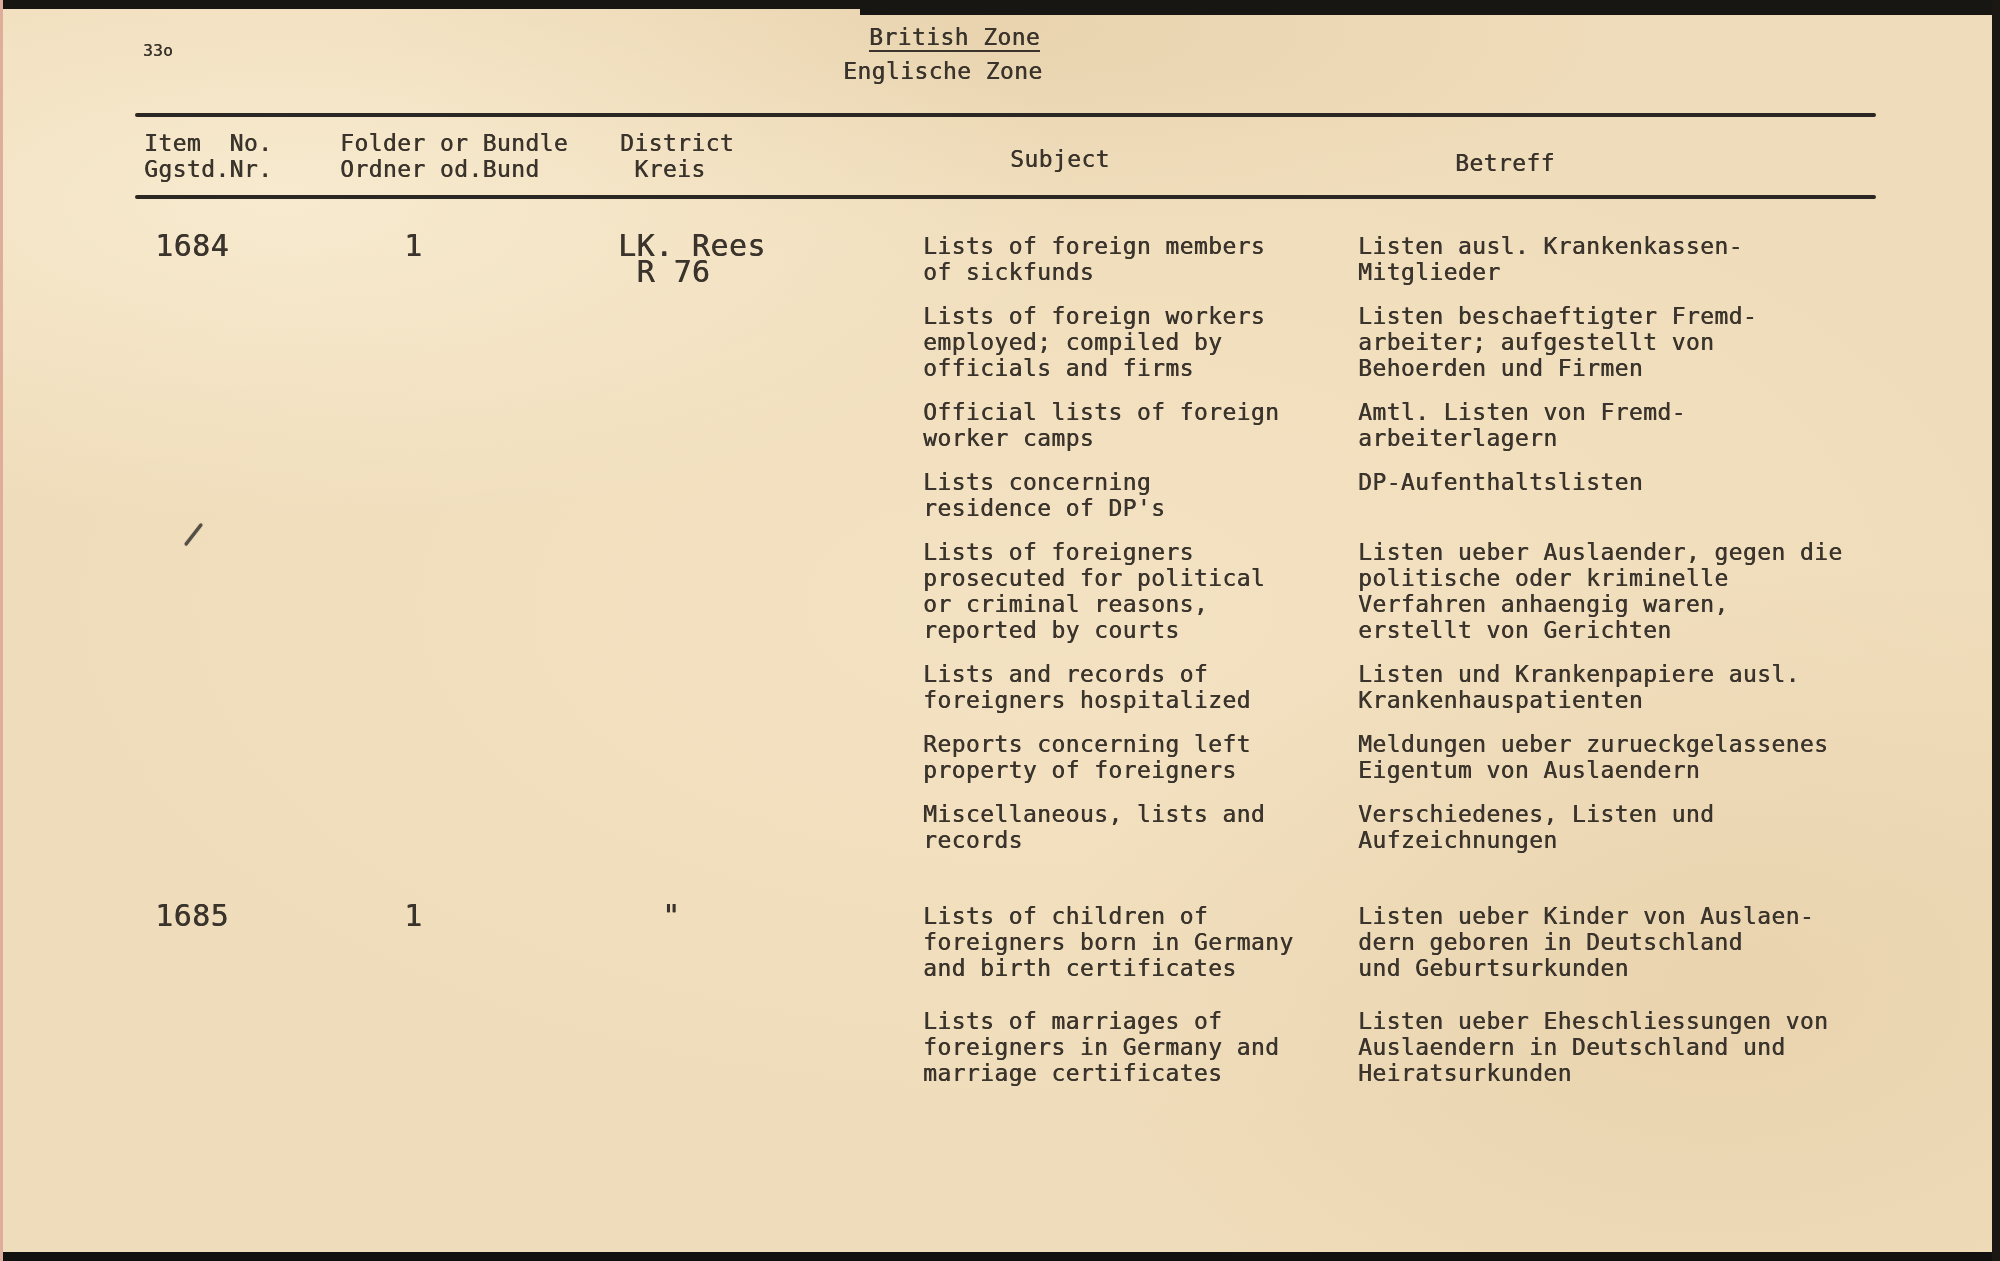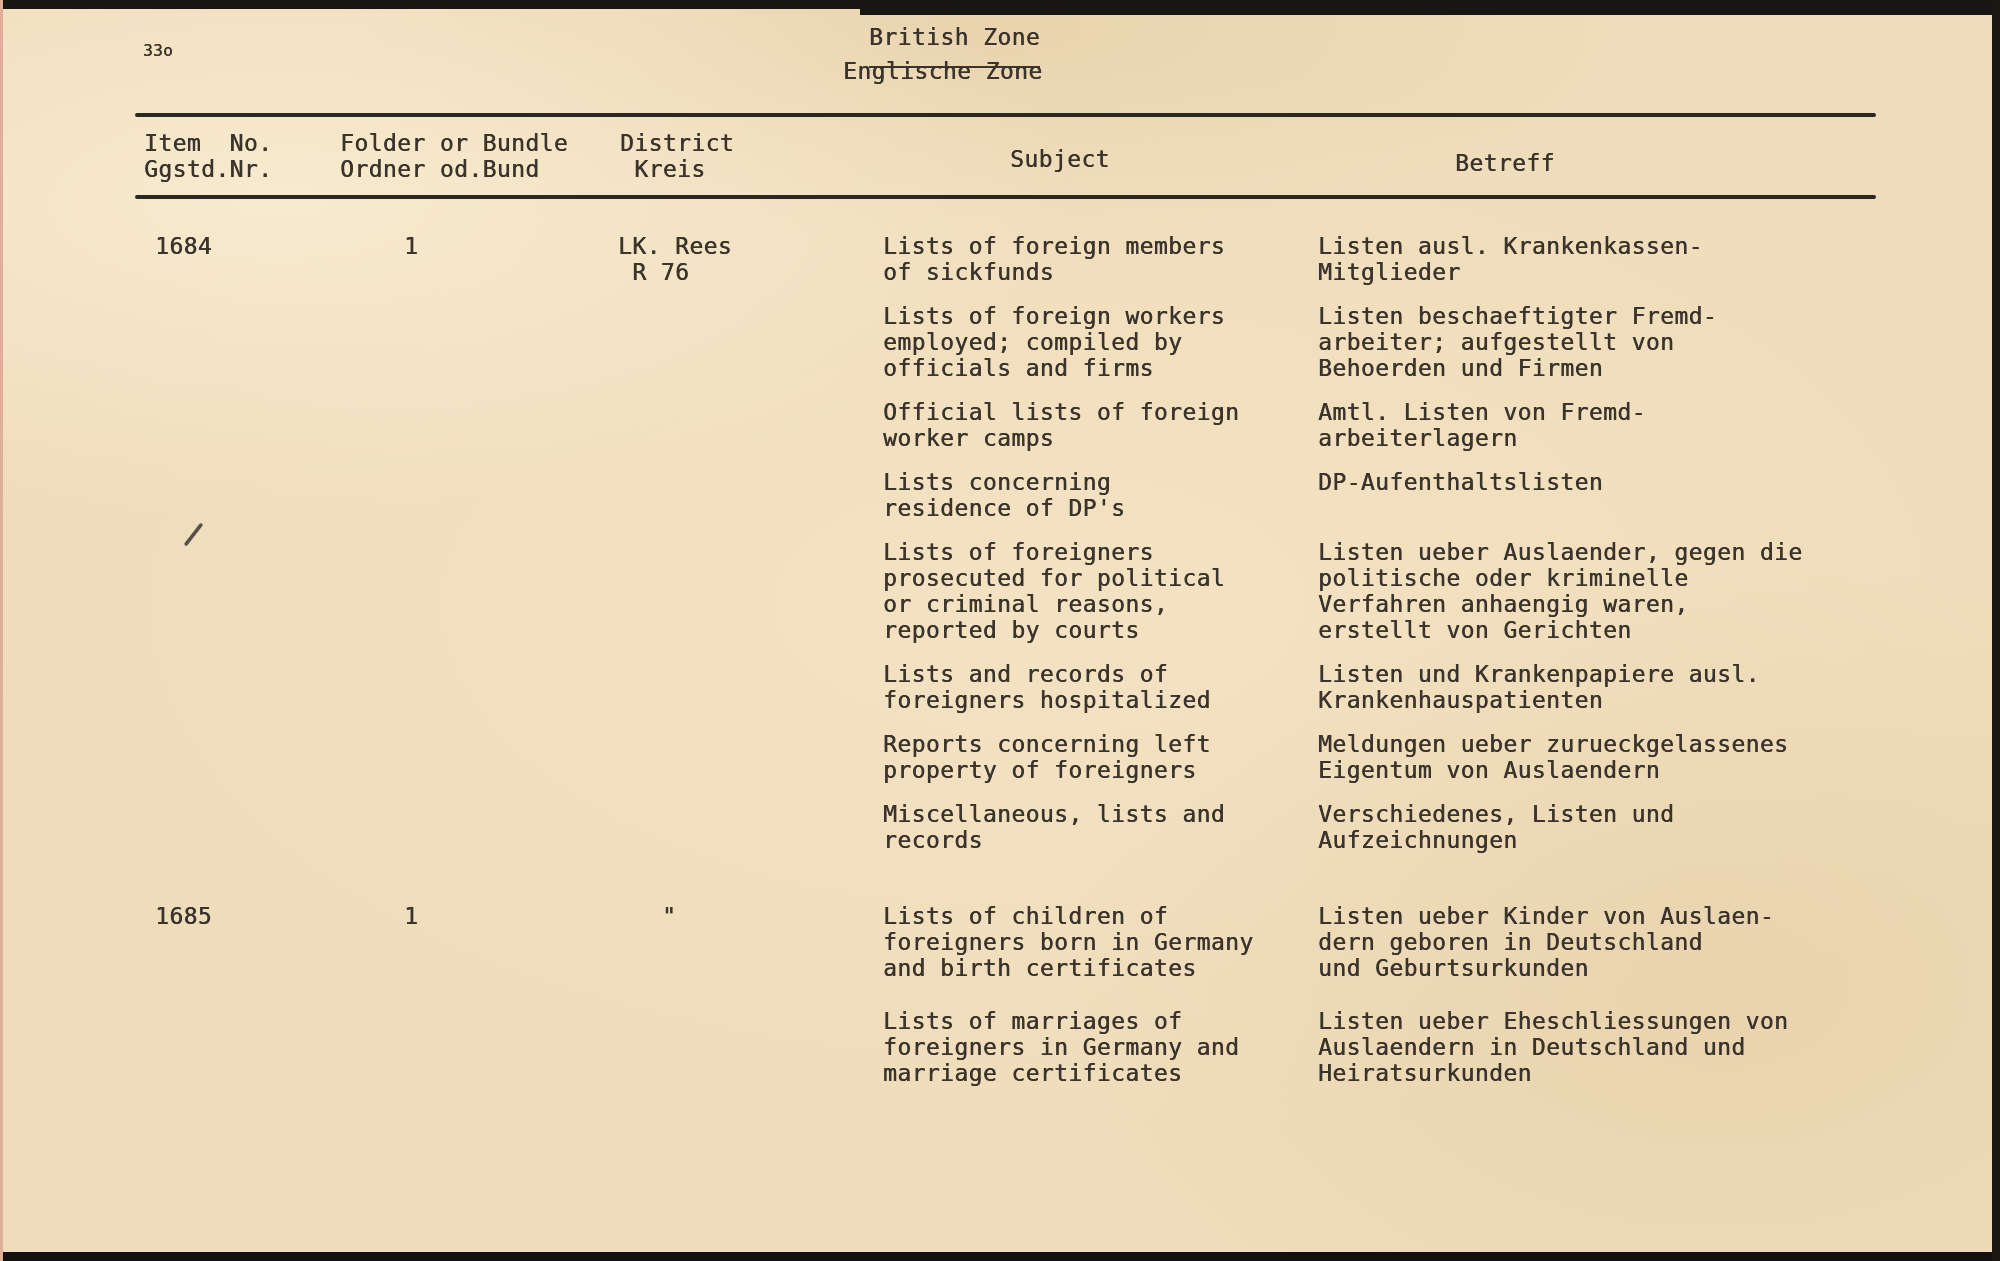--- a/index.html
+++ b/index.html
@@ -28,52 +28,52 @@
     text-shadow: 0.5px 0 0 currentColor;
   }
   
   .scan-top      { position:absolute; top:0; left:0; right:0; height:9px; background:#181612; }
   .scan-top-right{ position:absolute; top:0; left:860px; right:0; height:15px; background:#181612; }
   .scan-bottom   { position:absolute; bottom:0; left:0; right:0; height:9px; background:#121110; }
   .scan-right    { position:absolute; top:0; bottom:0; right:0; width:8px; background:#1b1814; }
   .scan-left     { position:absolute; top:0; bottom:0; left:0; width:3px; background:#dfae9b; }
 
   .page-number { left:143px; top:38px; font-size:16px; }
-  .title-en  { left:869px; top:24px; border-bottom:2px solid #3a342c; padding-bottom:16px; }
+  .title-en  { left:869px; top:24px; border-bottom:2px solid #3a342c; padding-bottom:0; }
   .title-de  { left:843px; top:58px;text-align:right; }
 
   .rule { position:absolute; left:135px; right:124px; height:4px; background:#2b2722; border-radius:2px; }
   .rule-top    { top:113px; }
   .rule-bottom { top:195px; }
 
   .hdr-item     { left:144px; top:130px; }
   .hdr-folder   { left:340px; top:130px; }
   .hdr-district { left:620px; top:130px; }
   .hdr-subject  { left:1010px; top:146px; }
   .hdr-betreff  { left:1455px; top:150px; }
 
   .table-body { position:absolute; top:233px; left:0; right:122px; }
   .item-row { position:relative; width:100%; }
   .item-row + .item-row { margin-top:50px; }
 
-  .cell { position:absolute; top:0; color:#3a342c; font-size:23px; line-height:26px;
+  .cell { position:absolute; top:0; color:#3a342c; font-size:30px; line-height:26px;
           letter-spacing:0.4px; white-space:pre; text-shadow:0.5px 0 0 currentColor; }
   .cell-item     { left:155px; }
   .cell-folder   { left:404px; }
   .cell-district { left:618px; }
   .cell-entries  { position:relative; margin-left:883px; display:flex; flex-direction:column; gap:18px; }
   .item-row:nth-child(2) .cell-entries  { gap:27px; }
   .item-row:nth-child(2) .cell-district { padding-left:44px; }
 
   .entry { display:flex; flex-direction:row; }
   .subject-text, .betreff-text {
     color:#3a342c; font-size:23px; line-height:26px; letter-spacing:0.4px;
     white-space:pre; text-shadow:0.5px 0 0 currentColor;
   }
-  .subject-text { width:435px; flex:0 0 435px; }
+  .subject-text { width:435px; flex:0 0 435px;margin-left:40px; }
   .betreff-text { flex:1; }
 
   .tick-mark {
     position:absolute; left:192px; top:521px; width:3px; height:27px;
     background:#544f47; border-radius:2px; transform:rotate(38deg);
     box-shadow:0 0 1px #544f47;
   }
 </style>
 </head>
 <body>

